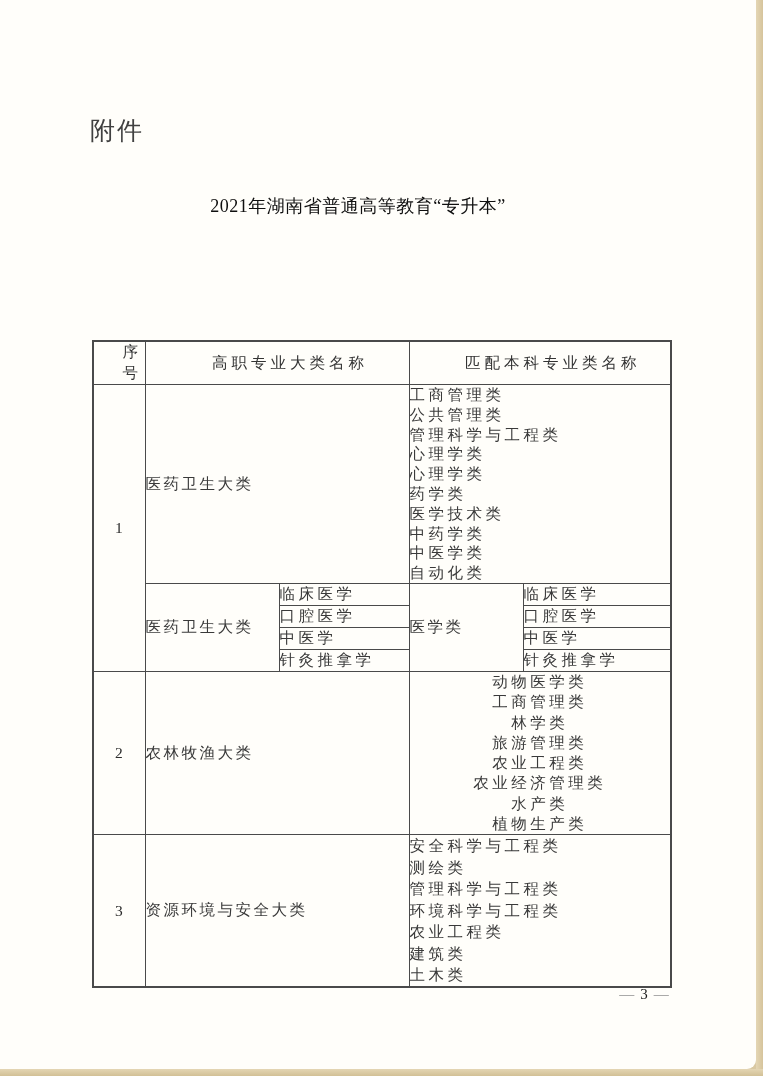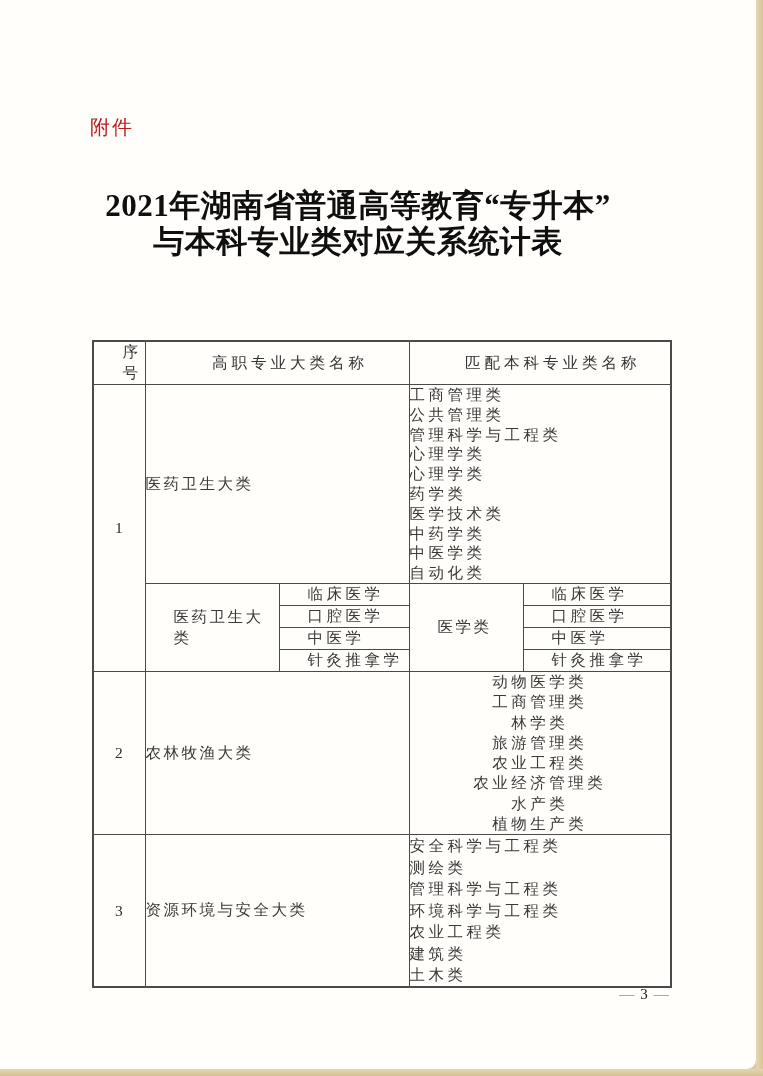--- a/index.html
+++ b/index.html
@@ -13,38 +13,38 @@
     position:absolute;left:0;top:0;right:7px;bottom:7px;
     background:#fffefa;
     border-bottom-right-radius:9px;
   }
   .edge-right{position:absolute;top:0;right:0;width:7px;height:100%;background:linear-gradient(to right,#e4d6b4,#d6c49c);}
   .edge-bottom{position:absolute;left:0;bottom:0;width:100%;height:7px;background:linear-gradient(to bottom,#e4d6b4,#d2c096);}
 
   .attachment{
     position:absolute;left:90px;top:114px;
     font-family:Liberation Sans, sans-serif;
-    font-size:20px;color:#b91c1c;letter-spacing:2px;
+    font-size:25px;color:#404040;letter-spacing:2px;
   }
   .doc-title{
     position:absolute;left:58px;top:188px;width:600px;
-    text-align:center;font-weight:bold;font-size:31px;line-height:36px;
+    text-align:center;font-weight:normal;font-size:18px;line-height:36px;
     color:#0f0f0f;letter-spacing:0.5px;
   }
   table.map{
     position:absolute;left:92px;top:340px;
     border-collapse:collapse;table-layout:fixed;
     width:578px;
     font-size:15.5px;color:#3a3a3a;
   }
   table.map td{border:1px solid #4a4a4a;padding:0;overflow:hidden;}
   table.map{border:2px solid #4a4a4a;}
   tr.hdr td{height:19px;text-align:center;letter-spacing:4px;color:#333;padding-left:26px;}
   tr.r1a td{height:198px;}
-  tr.sub td{height:21px;padding-left:28px;}
+  tr.sub td{height:21px;}
   tr.r2 td{height:162px;}
   tr.r3 td{height:151px;margin-left:7px;}
   td.c-no{text-align:center;vertical-align:middle;letter-spacing:1px;color:#2c2c2c;}
   td.c-cat{text-align:left;padding-left:11px;vertical-align:middle;letter-spacing:2.5px;}
   td.c-list{vertical-align:top;padding:2px 0 0 12px;letter-spacing:3.5px;}
   td.c-sub{text-align:left;padding-left:8px;vertical-align:middle;letter-spacing:3.5px;}
   .lh-a .li{line-height:19.8px;}
   .lh-b .li{line-height:20.25px;text-align:center;}
   .lh-c .li{line-height:21.5px;}
   .pageno{
@@ -58,21 +58,20 @@
 <body>
 
 <div class="paper"></div>
 <div class="edge-right"></div>
 <div class="edge-bottom"></div>
 
 <div class="attachment">附件</div>
 
 <div class="doc-title">
   <div>2021年湖南省普通高等教育“专升本”</div>
-  <div>与本科专业类对应关系统计表</div>
 </div>
 
 <table class="map">
   <colgroup>
     <col style="width:52px">
       <col style="width:134px">
       <col style="width:130px">
       <col style="width:114px">
       <col style="width:148px">
   </colgroup>

